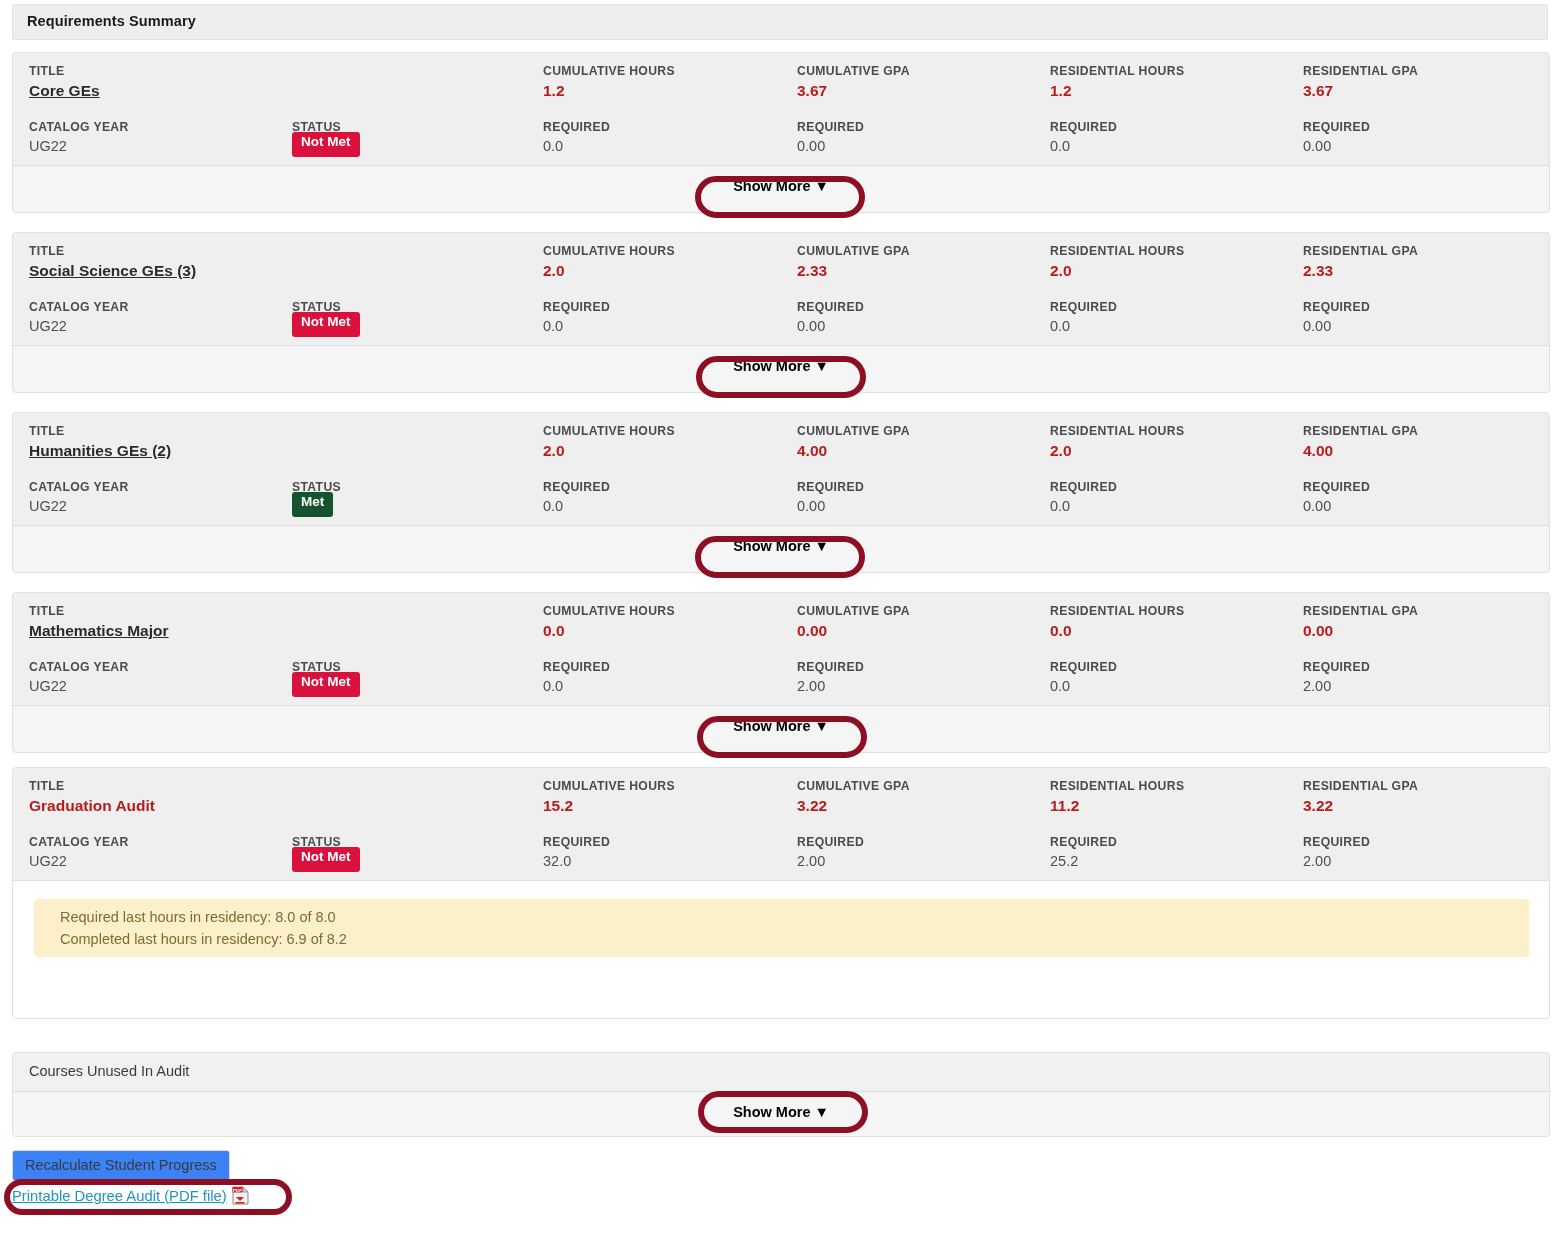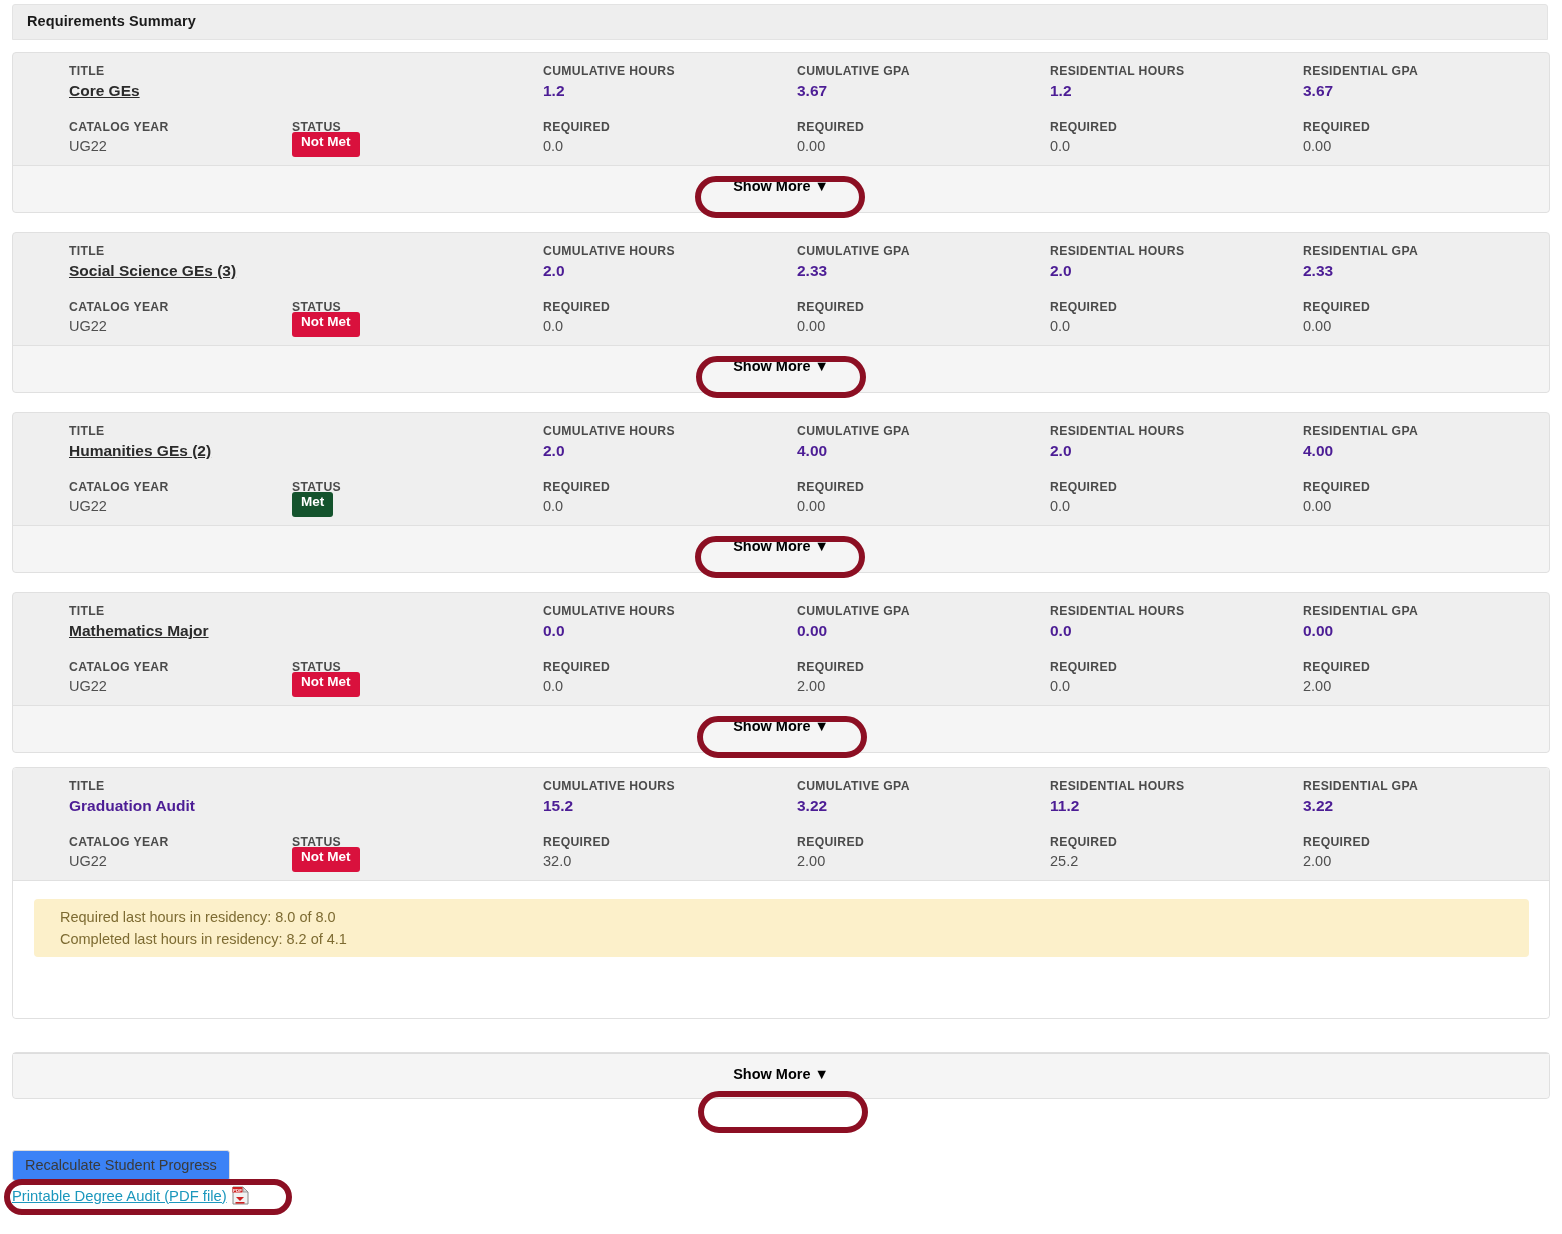--- a/index.html
+++ b/index.html
@@ -71,42 +71,42 @@
     font-size: 12.2px;
     font-weight: bold;
     color: #4b4b4b;
     letter-spacing: .35px;
     white-space: nowrap;
   }
   .col-value {
     position: absolute;
     font-size: 15.5px;
     font-weight: bold;
-    color: #4c1d95;
+    color: #b91c1c;
     white-space: nowrap;
   }
   .col-value.plain {
     font-weight: normal;
     font-size: 14.5px;
     color: #4f4f4f;
     text-align: center;
   }
   .col-value.link {
     font-weight: bold;
     color: #2b2b2b;
     text-decoration: underline;
     cursor: pointer;
   }
 
   .row1-label { top: 11px; }
   .row1-value { top: 29px; }
   .row2-label { top: 67px; }
   .row2-value { top: 85px; }
 
-  .c-title { left: 16px; margin-left: 40px; }
+  .c-title { left: 16px; }
   .c-status { left: 279px; }
   .c-cumhours { left: 530px; }
   .c-cumgpa  { left: 784px; }
   .c-reshours{ left: 1037px; }
   .c-resgpa  { left: 1290px; }
 
   
   .badge {
     position: absolute;
     top: 79px;
@@ -415,26 +415,29 @@
       <span class="col-label c-reshours row2-label">REQUIRED</span>
       <span class="col-value plain c-reshours row2-value">25.2</span>
       <span class="col-label c-resgpa row1-label">RESIDENTIAL GPA</span>
       <span class="col-value c-resgpa row1-value">3.22</span>
       <span class="col-label c-resgpa row2-label">REQUIRED</span>
       <span class="col-value plain c-resgpa row2-value">2.00</span>
     </div>
     <div class="grad-extra">
       <div class="alert-box">
         <span class="alert-line l1">Required last hours in residency: 8.0 of 8.0</span>
-        <span class="alert-line l2">Completed last hours in residency: 8.2 of 4.1</span>
+        <span class="alert-line l2">Completed last hours in residency: 6.9 of 8.2</span>
       </div>
     </div>
   </div>
 
   <div class="unused-card">
+    <div class="unused-head">
+      <span class="label">Courses Unused In Audit</span>
+    </div>
     <div class="unused-foot">
       <span class="show-more">Show More ▼</span>
     </div>
   </div>
   <div class="ring show-more-ring" style="left:698px; top:1091px;"></div>
 
   <button class="recalc-btn">Recalculate Student Progress</button>
 
   <div class="pdf-link-wrap">
     <span class="pdf-link">Printable Degree Audit (PDF file)</span>

